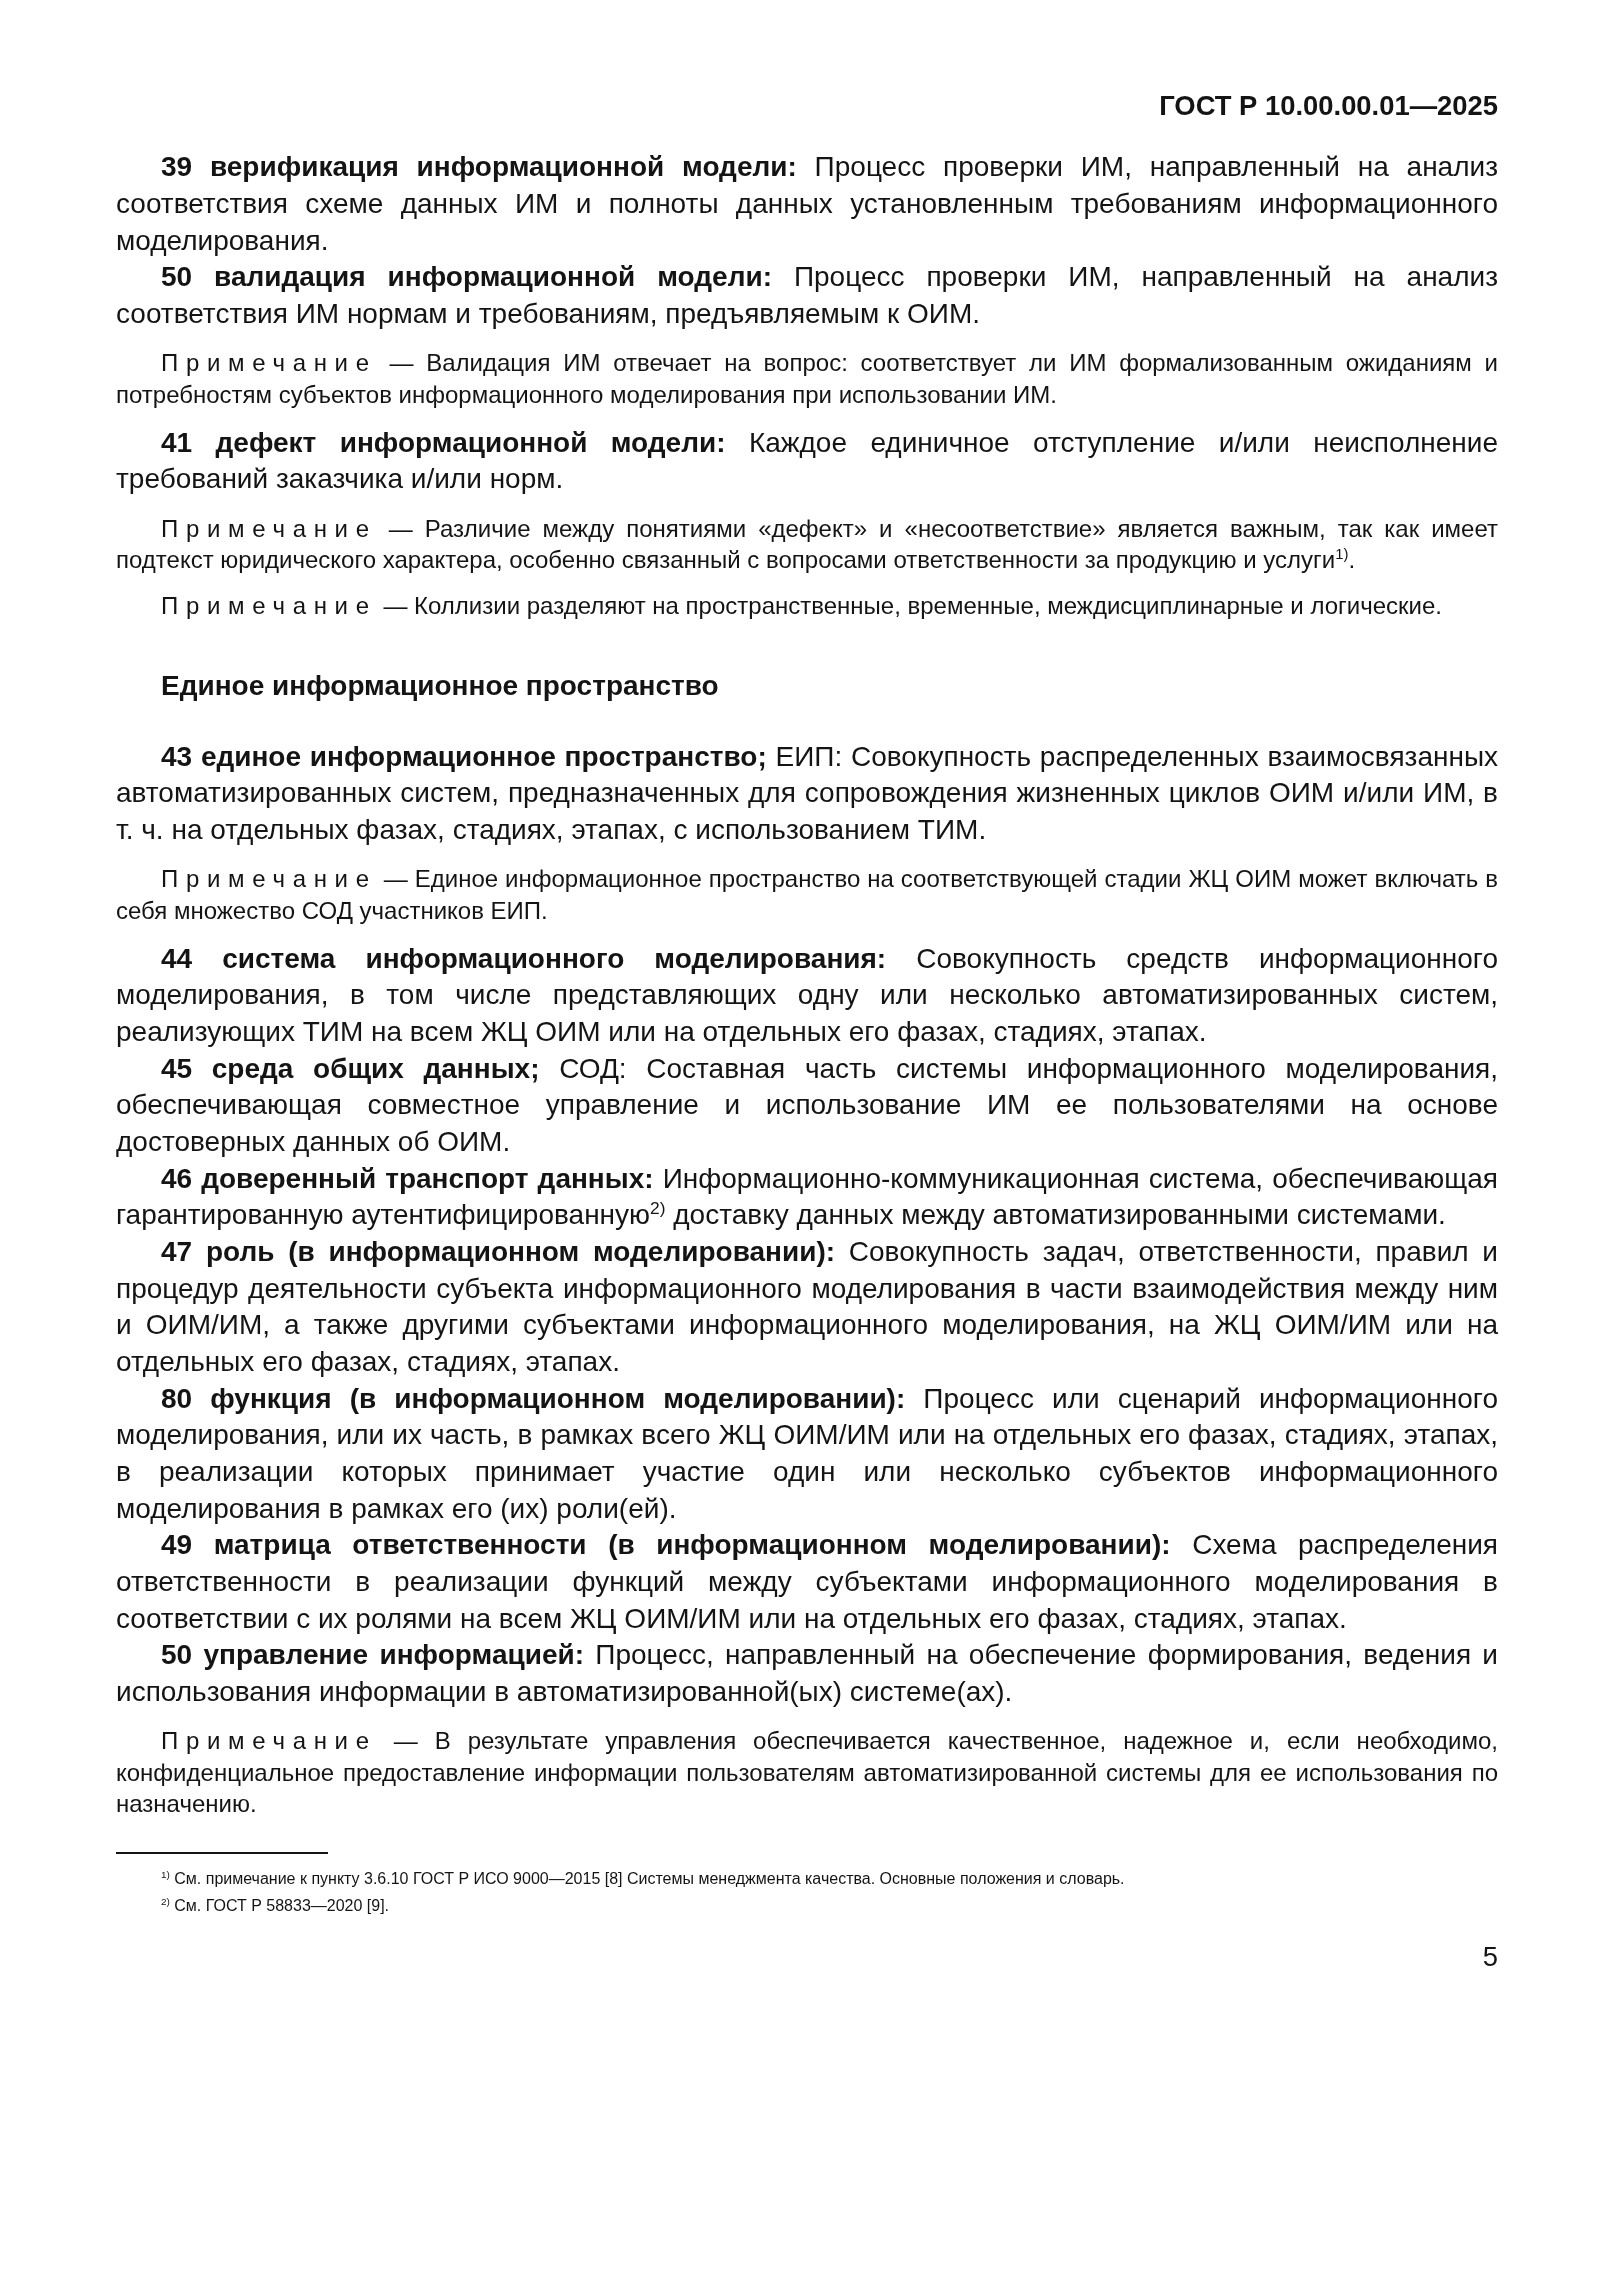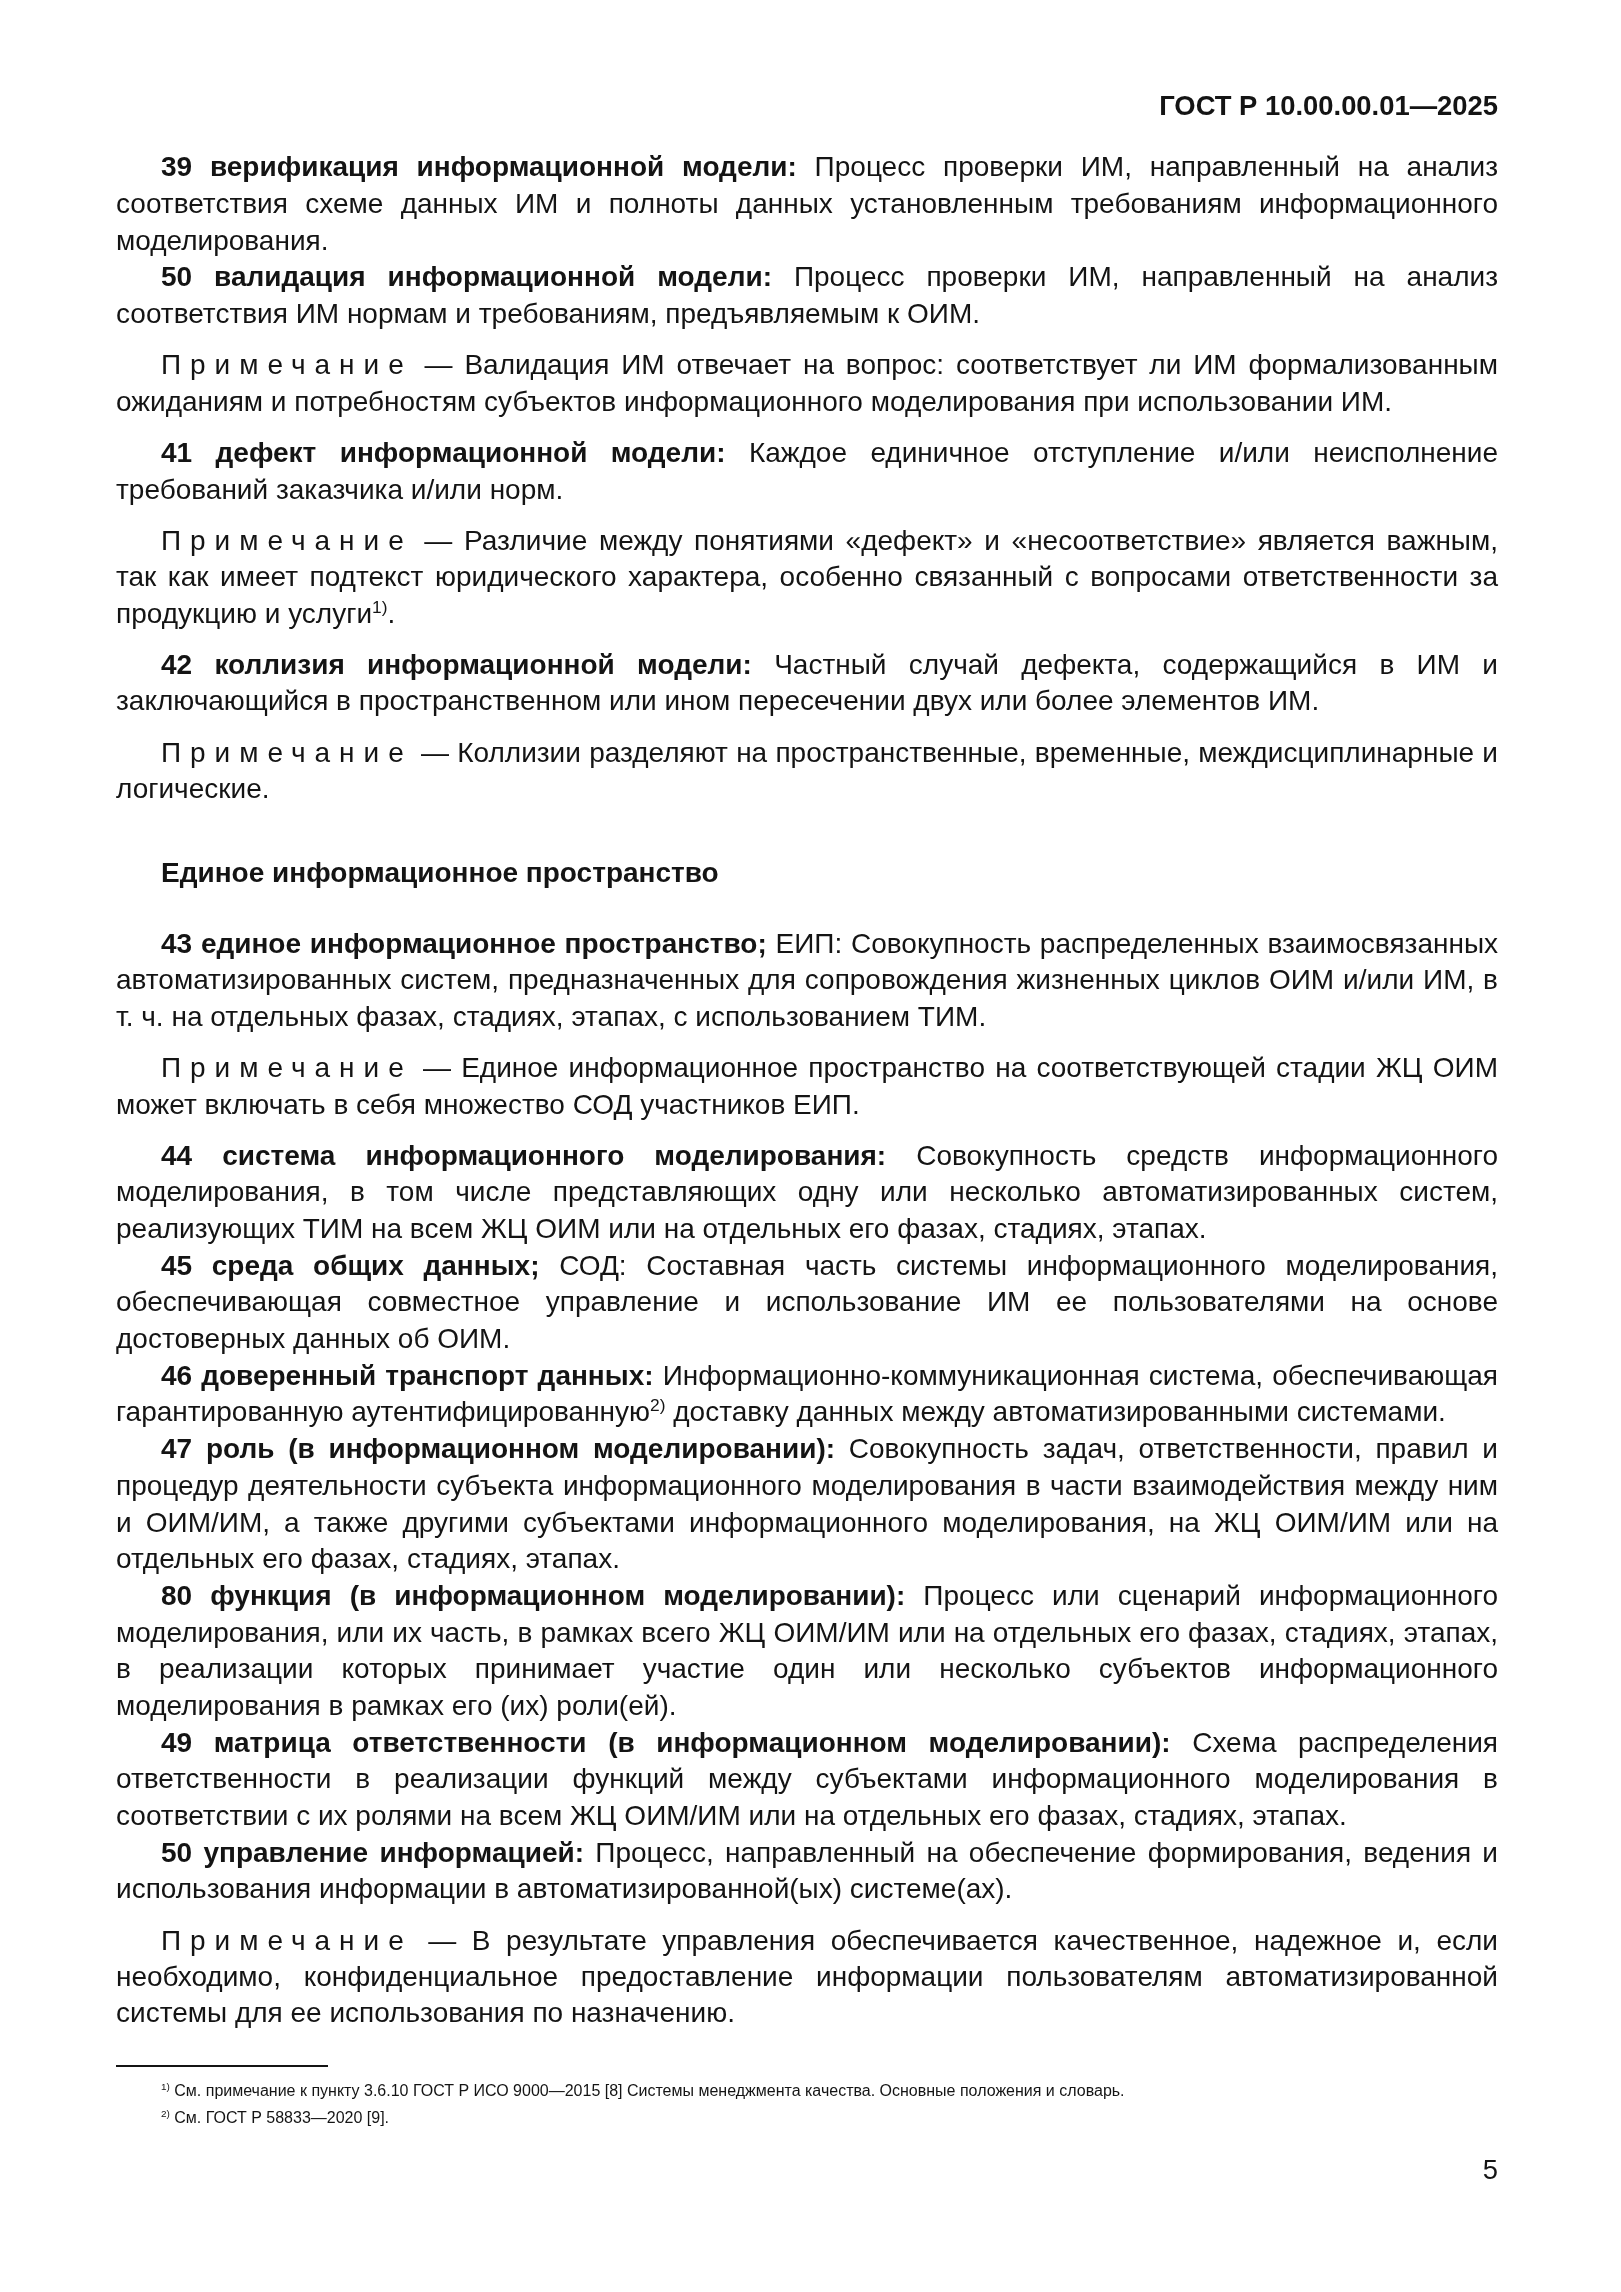--- a/index.html
+++ b/index.html
@@ -27,21 +27,21 @@
     margin-bottom: 27.4px;
   }
   .para {
     font-size: 28px;
     line-height: 1.31;
     text-align: justify;
     text-indent: 45px;
   }
   .term-name { font-weight: bold; }
   .note {
-    font-size: 28px;
+    font-size: 24px;
     line-height: 1.3;
     margin: 14.7px 0;
   }
   .note-label { letter-spacing: 0.32em; }
   .section-heading {
     font-size: 28px;
     font-weight: bold;
     margin: 49px 0 37px 45px;
     text-align: left;
   }
@@ -79,21 +79,20 @@
     <p class="para term"><b class="term-name">39 верификация информационной модели:</b> <span>Процесс проверки ИМ, направленный на анализ соответствия схеме данных ИМ и полноты данных установленным требованиям информационного моделирования.</span></p>
 
     <p class="para term"><b class="term-name">50 валидация информационной модели:</b> <span>Процесс проверки ИМ, направленный на анализ соответствия ИМ нормам и требованиям, предъявляемым к ОИМ.</span></p>
 
     <p class="para note"><span class="note-label">Примечание</span> <span>— Валидация ИМ отвечает на вопрос: соответствует ли ИМ формализованным ожиданиям и потребностям субъектов информационного моделирования при использовании ИМ.</span></p>
 
     <p class="para term"><b class="term-name">41 дефект информационной модели:</b> <span>Каждое единичное отступление и/или неисполнение требований заказчика и/или норм.</span></p>
 
     <p class="para note"><span class="note-label">Примечание</span> <span>— Различие между понятиями «дефект» и «несоответствие» является важным, так как имеет подтекст юридического характера, особенно связанный с вопросами ответственности за продукцию и услуги</span><sup class="sup">1)</sup><span>.</span></p>
 
-    <p class="para term"><b class="term-name">42 коллизия информационной модели:</b> <span>Частный случай дефекта, содержащийся в ИМ и заключающийся в пространственном или ином пересечении двух или более элементов ИМ.</span></p>
 
     <p class="para note"><span class="note-label">Примечание</span> <span>— Коллизии разделяют на пространственные, временные, междисциплинарные и логические.</span></p>
 
     <h3 class="section-heading">Единое информационное пространство</h3>
 
     <p class="para term"><b class="term-name">43 единое информационное пространство;</b> <span>ЕИП: Совокупность распределенных взаимосвязанных автоматизированных систем, предназначенных для сопровождения жизненных циклов ОИМ и/или ИМ, в т. ч. на отдельных фазах, стадиях, этапах, с использованием ТИМ.</span></p>
 
     <p class="para note"><span class="note-label">Примечание</span> <span>— Единое информационное пространство на соответствующей стадии ЖЦ ОИМ может включать в себя множество СОД участников ЕИП.</span></p>
 
     <p class="para term"><b class="term-name">44 система информационного моделирования:</b> <span>Совокупность средств информационного моделирования, в том числе представляющих одну или несколько автоматизированных систем, реализующих ТИМ на всем ЖЦ ОИМ или на отдельных его фазах, стадиях, этапах.</span></p>

